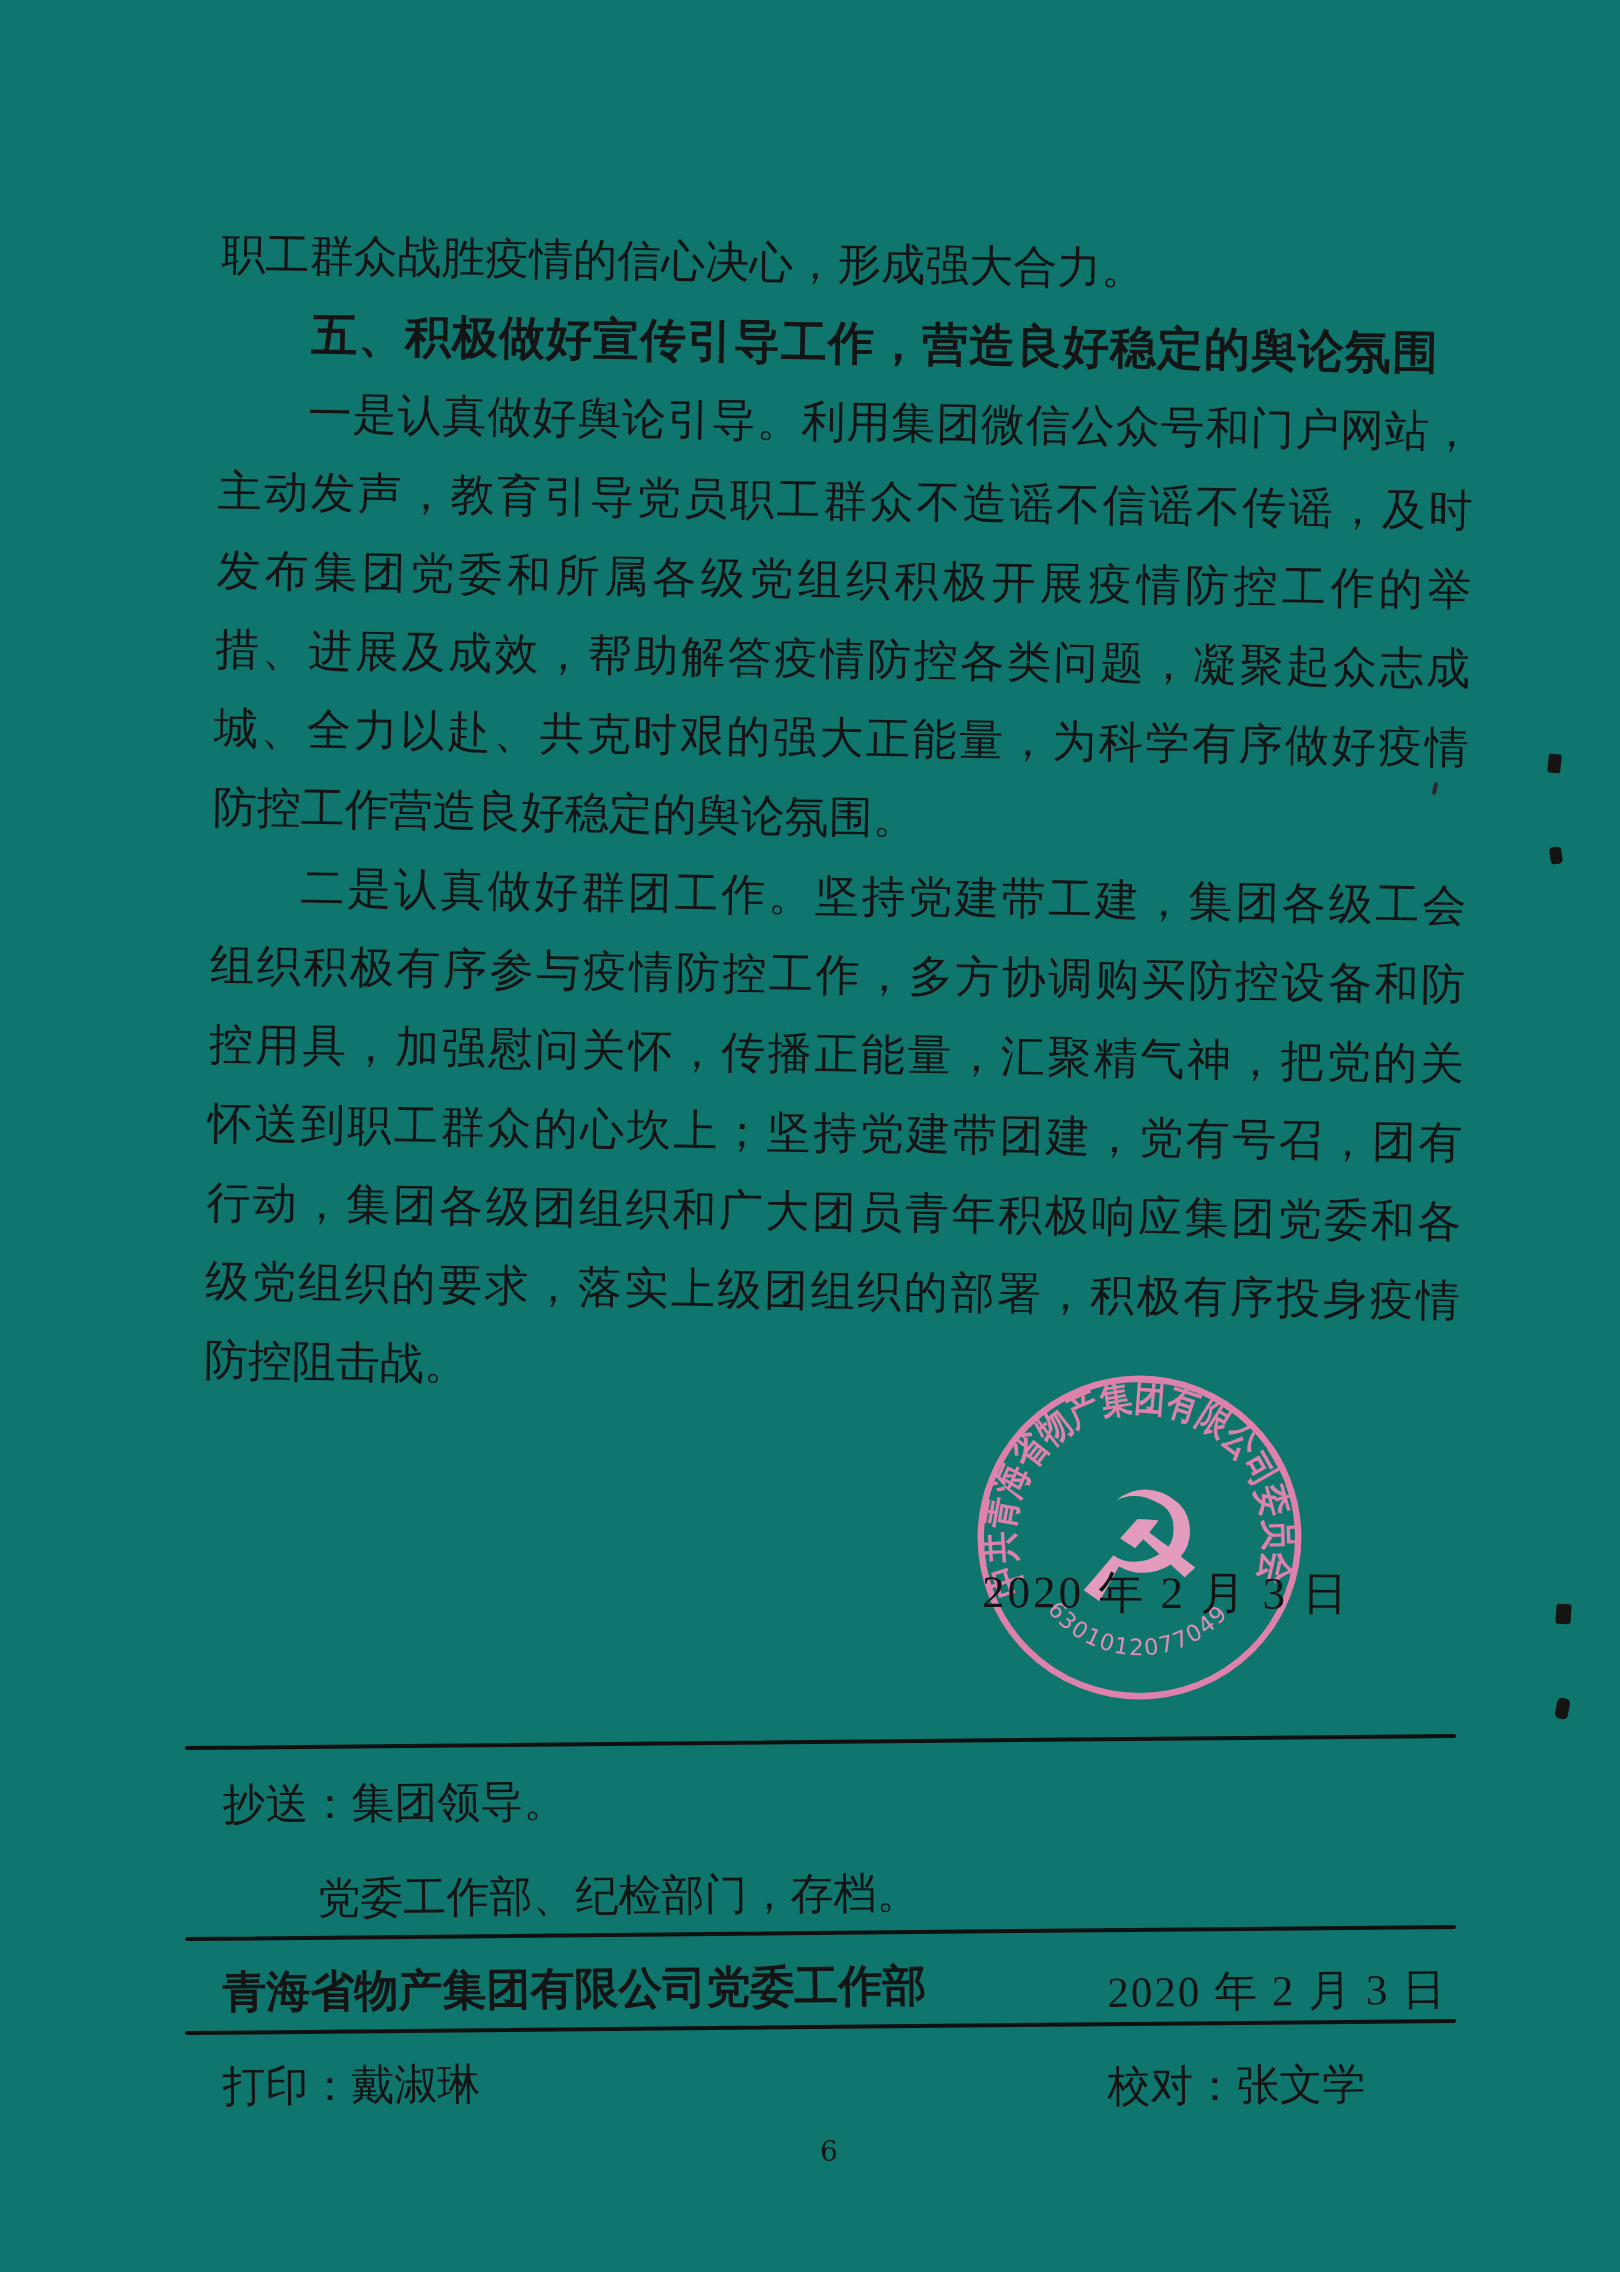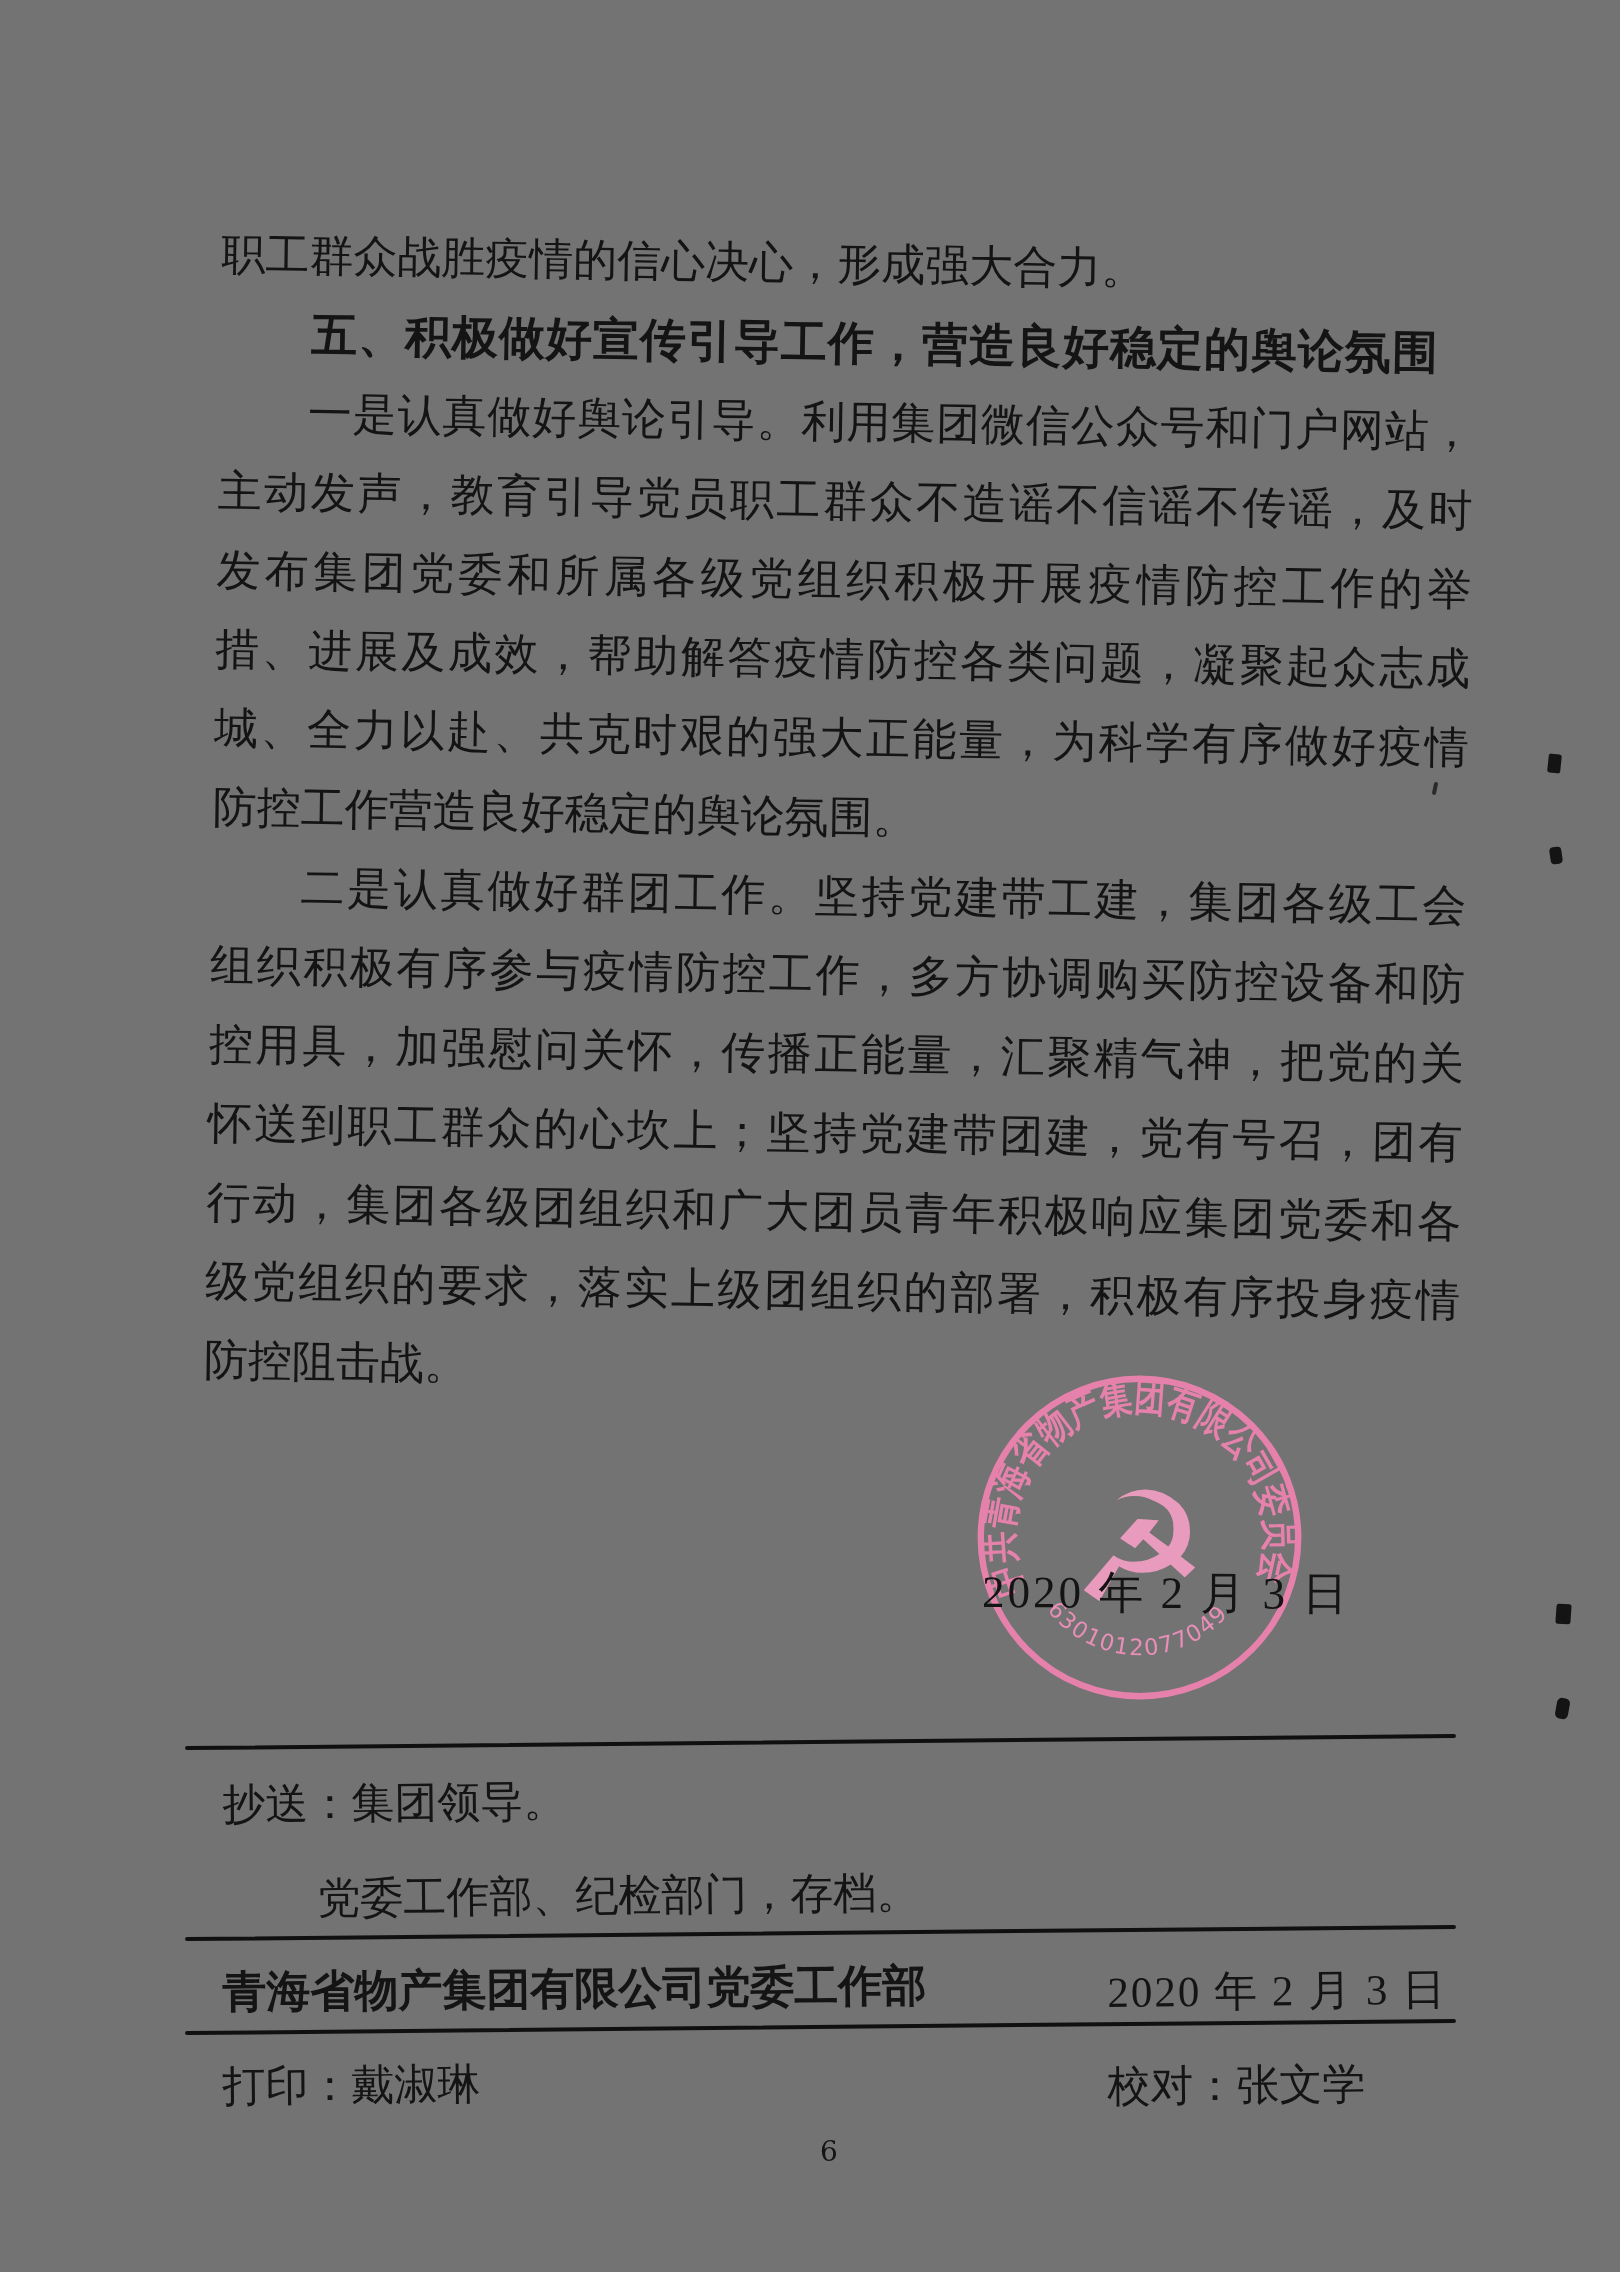--- a/index.html
+++ b/index.html
@@ -1,20 +1,20 @@
 <!DOCTYPE html>
 <html style="font-size:8px"><head>
 <meta charset="utf-8">
 <style>
   html, body { margin: 0; padding: 0; background: #e8e8e8; }
   .page {
     position: relative;
     width: 1621px;
     height: 2273px;
-    background: #737373;
+    background: #0f766e;
     overflow: hidden;
     color: #141414;
     font-family: "Liberation Serif", "DejaVu Serif", serif;
   }
 
   
   .body-text {
     position: absolute;
     left: 222px;
     top: 215px;

